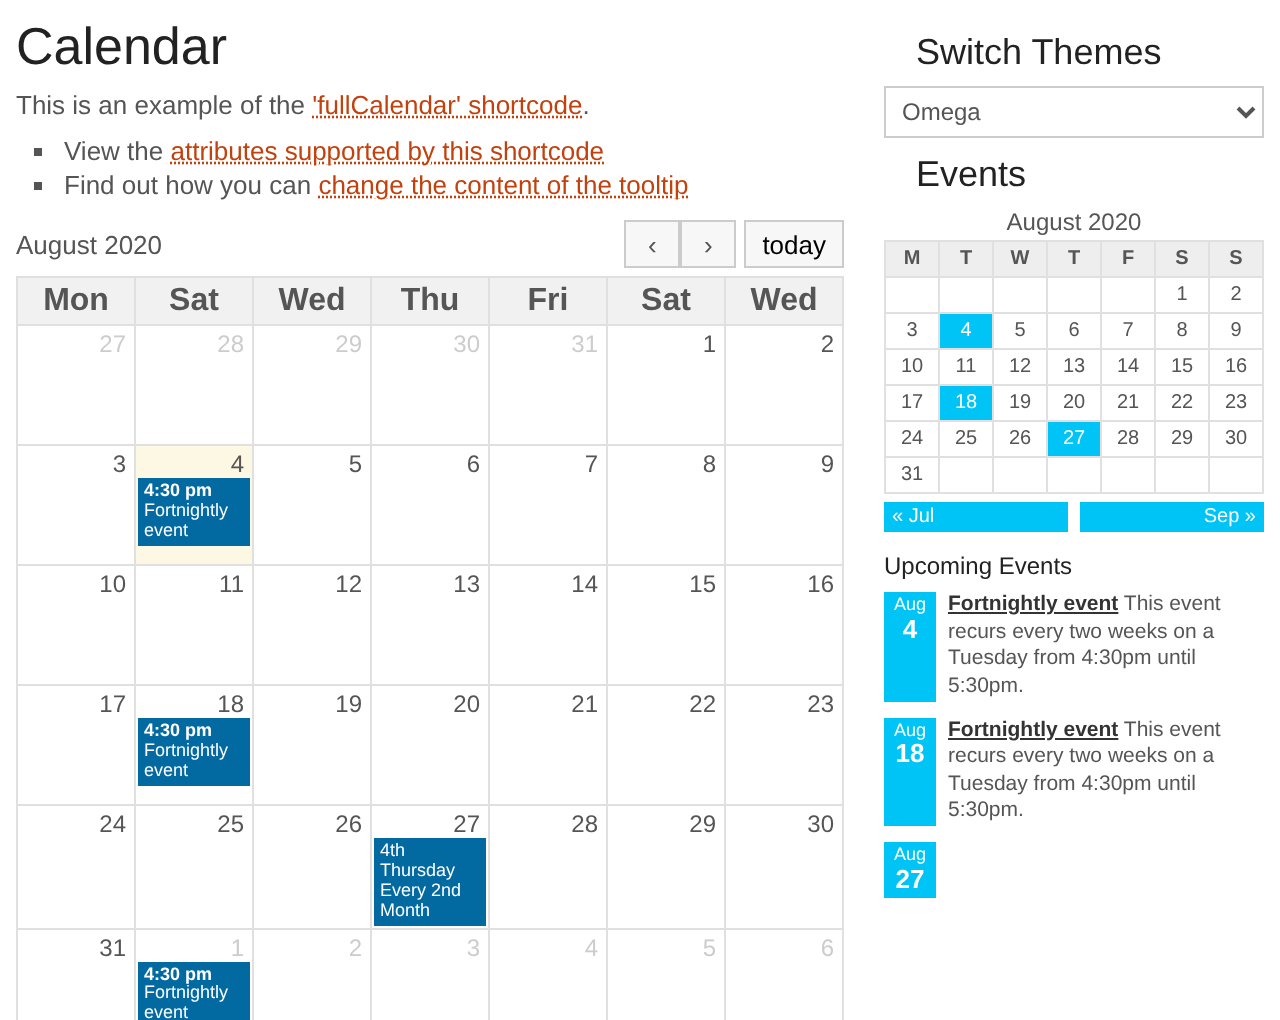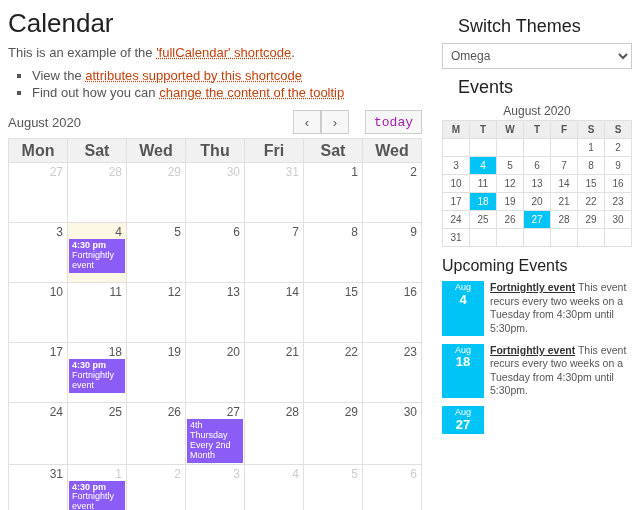--- a/index.html
+++ b/index.html
@@ -2,49 +2,49 @@
 <html><head>
 <meta charset="utf-8">
 <style>
 * { box-sizing: border-box; margin: 0; padding: 0; }
 body { font-family: -apple-system, "Segoe UI", Arial, sans-serif; background: #fff; color: #333; font-size: 13px; width: 640px; padding: 8px; }
 .layout { display: flex; gap: 20px; }
 .main { flex: 1; }
 .side { width: 190px; }
 h1 { font-size: 26px; font-weight: 400; color: #222; margin-bottom: 6px; }
 h2 { font-size: 18px; font-weight: 400; color: #222; margin: 8px 16px 6px; }
-h3 { font-size: 16px; font-weight: 400; color: #222; margin: 10px 0 6px; }
+h3 { font-size: 12px; font-weight: 400; color: #222; margin: 10px 0 6px; }
 a { color: #c2410c; text-decoration: underline dotted; }
 .intro { color: #555; margin-bottom: 8px; }
 .intro-list { list-style: square; margin-left: 24px; color: #555; margin-bottom: 10px; }
 .intro-list li { margin: 2px 0; }
 .cal-header { display: flex; align-items: center; margin-bottom: 4px; }
 .cal-title { flex: 1; color: #555; font-size: 13px; }
 .nav-btn, .today-btn { border: 1px solid #ccc; background: #f7f7f7; height: 24px; min-width: 28px; font-size: 13px; color: #555; cursor: pointer; }
-.today-btn { padding: 0 8px; color: #a21caf; margin-left: 16px; font-family: Liberation Mono, monospace; }
+.today-btn { padding: 0 8px; color: #000000; margin-left: 4px; }
 .cal-table { width: 100%; border-collapse: collapse; table-layout: fixed; }
 .cal-table th { background: #f1f1f1; border: 1px solid #e0e0e0; font-weight: 600; color: #555; font-size: 16px; height: 24px; }
 .cal-table td { border: 1px solid #e0e0e0; height: 60px; vertical-align: top; position: relative; padding: 0; }
 .day-num { position: absolute; top: 2px; right: 4px; font-size: 12px; color: #555; }
 .other-month .day-num { color: #ccc; }
 .today-cell { background: #fcf8e3; }
-.event { background: #8b5cf6; color: #fff; font-size: 9px; line-height: 1.1; padding: 2px 3px; margin: 16px 1px 1px 1px; overflow: hidden; word-wrap: break-word; }
+.event { background: #0369a1; color: #fff; font-size: 9px; line-height: 1.1; padding: 2px 3px; margin: 16px 1px 1px 1px; overflow: hidden; word-wrap: break-word; }
 .event .time { font-weight: 600; }
 .theme-select { width: 100%; height: 26px; border: 1px solid #ccc; background: #fff; font-size: 12px; color: #555; padding: 0 4px; }
 .mini-cap { text-align: center; font-size: 12px; color: #555; margin-bottom: 2px; }
 .mini { width: 100%; border-collapse: collapse; table-layout: fixed; }
 .mini th { background: #eee; border: 1px solid #e0e0e0; font-size: 10px; height: 18px; color: #555; }
 .mini td { border: 1px solid #e0e0e0; height: 18px; font-size: 10px; text-align: center; color: #555; }
 .mini .om { color: #bbb; }
 .mini .hl { background: #00c4f5; color: #fff; }
 .mini-nav { display: flex; gap: 6px; margin-top: 4px; }
 .mini-nav span { flex: 1; background: #00c4f5; color: #fff; font-size: 10px; padding: 2px 4px; }
 .mini-nav .nx { text-align: right; }
 .up-item { display: flex; gap: 6px; margin-bottom: 8px; }
-.up-date { background: #00c4f5; color: #fff; width: 42px; text-align: center; font-size: 9px; line-height: 1.1; padding: 2px 0; flex-shrink: 0; }
+.up-date { background: #00c4f5; color: #fff; width: 26px; text-align: center; font-size: 9px; line-height: 1.1; padding: 2px 0; flex-shrink: 0; }
 .up-date .d { font-size: 13px; font-weight: 600; }
 .up-text { font-size: 10.5px; color: #555; line-height: 1.3; }
 .up-text .t { font-weight: 600; text-decoration: underline; color: #333; }
 </style>
 </head>
 <body>
 
 <div class="layout">
   <div class="main">
     <h1>Calendar</h1>
@@ -291,20 +291,24 @@
             <td>31</td>
             <td class="om"></td>
             <td class="om"></td>
             <td class="om"></td>
             <td class="om"></td>
             <td class="om"></td>
             <td class="om"></td>
           </tr>
         </tbody>
     </table>
+    <div class="mini-nav">
+      <span class="pv">« Jul</span>
+      <span class="nx">Sep »</span>
+    </div>
 
     <h3>Upcoming Events</h3>
     <div id="upcoming">
         <div class="up-item">
           <div class="up-date">
             <div>Aug</div>
             <div class="d">4</div>
           </div>
           <div class="up-text"><a href="#" class="t">Fortnightly event</a> This event recurs every two weeks on a Tuesday from 4:30pm until 5:30pm.</div>
         </div>

